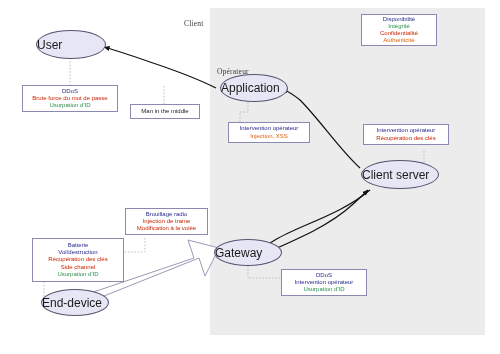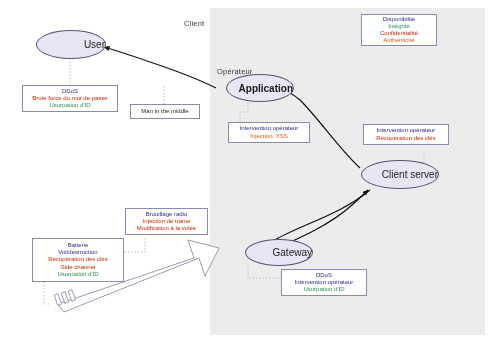--- a/index.html
+++ b/index.html
@@ -23,31 +23,32 @@
     width: 275px;
     height: 327px;
     background: #ececec;
   }
   .zone-label {
     position: absolute;
     font-size: 7.5px;
     color: #3a3a3a;
     letter-spacing: .2px;
     white-space: nowrap;
+    font-family: Liberation Serif, serif;
   }
   
   .node {
     position: absolute;
     background: #e6e6f5;
     border: 1px solid #555570;
     border-radius: 50%;
     display: flex;
     align-items: center;
-    justify-content: flex-end;
-    font-size: 10px;
+    justify-content: flex-start;
+    font-size: 12px;
     color: #1a1a1a;
     box-sizing: border-box;
     white-space: nowrap;
   }
   
   .tbox {
     position: absolute;
     background: #ffffff;
     border: 1px solid #8a8ab0;
     box-sizing: border-box;
@@ -114,32 +115,35 @@
       <rect x="56" y="294" width="4" height="11" transform="rotate(-19 58 300)" fill="#ffffff" stroke="#9a9ab5" stroke-width="0.9"></rect>
       <rect x="63" y="292" width="4" height="11" transform="rotate(-19 65 298)" fill="#ffffff" stroke="#9a9ab5" stroke-width="0.9"></rect>
       <rect x="70" y="290" width="4" height="11" transform="rotate(-19 72 296)" fill="#ffffff" stroke="#9a9ab5" stroke-width="0.9"></rect>
     </g>
   </svg>
 
   <div class="node" style="left:36px; top:30px; width:70px; height:29px;">
     <span>User</span>
   </div>
 
-  <div class="node" style="left:226px; top:74px; width:68px; height:28px;font-weight:bold;">
+  <div class="node" style="left:220px; top:74px; width:68px; height:28px;">
     <span>Application</span>
   </div>
 
   <div class="node" style="left:361px; top:160px; width:78px; height:29px;">
     <span>Client server</span>
   </div>
 
-  <div class="node" style="left:214px; top:239px; width:68px; height:27px;margin-left:31px;">
+  <div class="node" style="left:214px; top:239px; width:68px; height:27px;">
     <span>Gateway</span>
   </div>
 
+  <div class="node" style="left:41px; top:289px; width:68px; height:27px;">
+    <span>End-device</span>
+  </div>
 
   <div class="tbox" style="left:361px; top:14px; width:76px; height:32px;">
     <span class="c-blue">Disponibilité</span>
     <span class="c-green">Intégrité</span>
     <span class="c-red">Confidentialité</span>
     <span class="c-orange">Authenticité</span>
   </div>
 
   <div class="tbox" style="left:22px; top:85px; width:96px; height:27px;">
     <span class="c-blue">DDoS</span>

